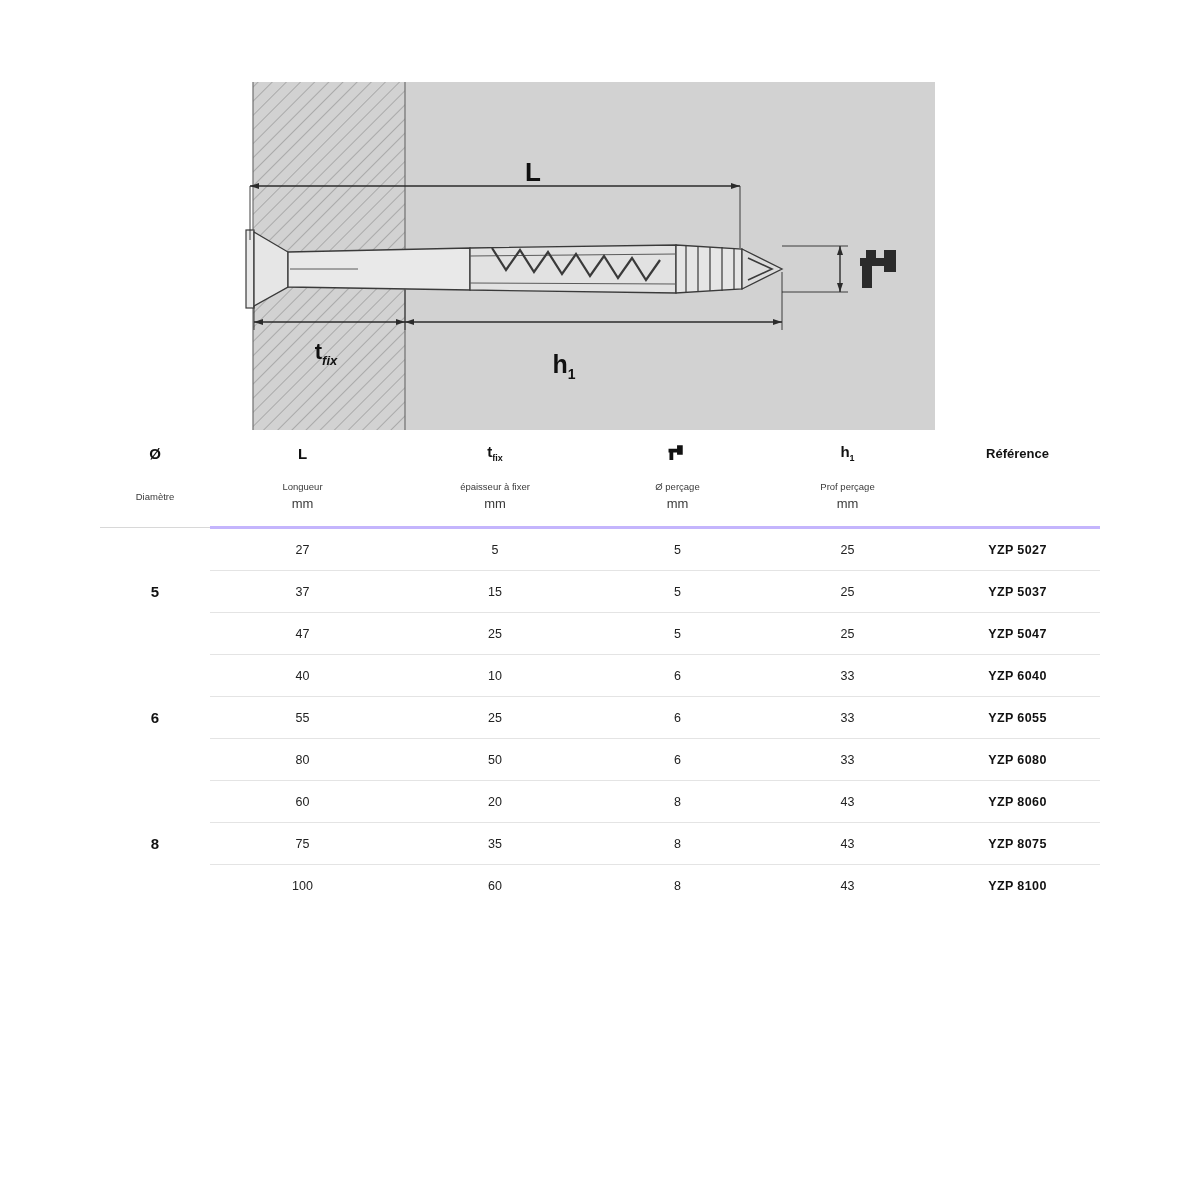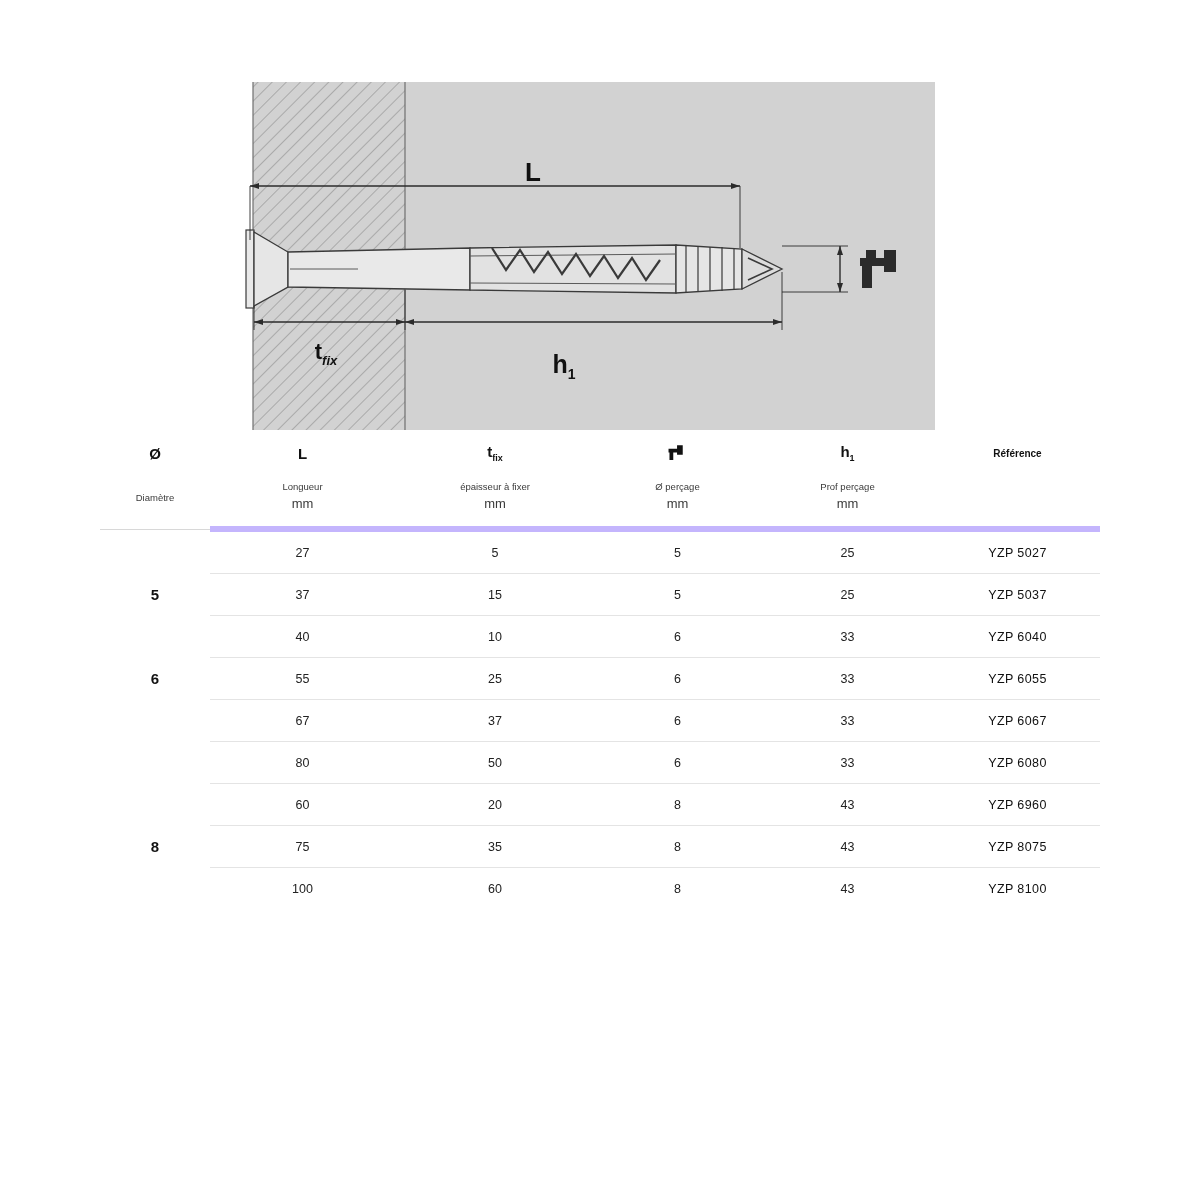--- a/index.html
+++ b/index.html
@@ -55,21 +55,21 @@
   
   tr.hdr-sym td {
     height: 34px;
     font-size: 15px;
     font-weight: bold;
     color: #111;
     border-bottom: none;
     padding-bottom: 4px;
   }
   tr.hdr-sym td.ref-cell {
-    font-size: 10px;
+    font-size: 13px;
     font-weight: bold;
     text-align: center;
   }
   .sym-sub {
     font-size: 9px;
     vertical-align: sub;
     font-weight: bold;
   }
 
   
@@ -97,26 +97,26 @@
     font-size: 15px;
     font-weight: bold;
     color: #111;
     border-bottom: none;
   }
   tr.data td.dia-blank {
     border-bottom: none;
   }
   tr.data td.ref-cell {
     font-size: 12.5px;
-    font-weight: normal;
+    font-weight: bold;
     color: #111;
     letter-spacing: 0.4px;
   }
   tr.group-start td {
-    border-top: 6px solid #c4b5fd;
+    border-top: 3px solid #c4b5fd;
   }
   tr.group-start td.dia-cell, tr.group-start td.dia-blank {
     border-top: 1px solid #d8d8d8;
   }
   tr.data:last-child td { border-bottom: none; }
 </style>
 </head>
 <body>
 
 <div class="diagram">
@@ -252,57 +252,57 @@
         <tr class="data">
           <td class="dia-cell">5</td>
           <td>37</td>
           <td>15</td>
           <td>5</td>
           <td>25</td>
           <td class="ref-cell">YZP 5037</td>
         </tr>
         <tr class="data">
           <td class="dia-blank"></td>
+          <td>47</td>
+          <td>25</td>
+          <td>5</td>
+          <td>25</td>
+          <td class="ref-cell">YZP 5047</td>
+        </tr>
+        <tr class="data">
+          <td class="dia-blank"></td>
           <td>40</td>
           <td>10</td>
           <td>6</td>
           <td>33</td>
           <td class="ref-cell">YZP 6040</td>
         </tr>
         <tr class="data">
           <td class="dia-cell">6</td>
           <td>55</td>
           <td>25</td>
           <td>6</td>
           <td>33</td>
           <td class="ref-cell">YZP 6055</td>
         </tr>
         <tr class="data">
           <td class="dia-blank"></td>
-          <td>67</td>
-          <td>37</td>
-          <td>6</td>
-          <td>33</td>
-          <td class="ref-cell">YZP 6067</td>
-        </tr>
-        <tr class="data">
-          <td class="dia-blank"></td>
           <td>80</td>
           <td>50</td>
           <td>6</td>
           <td>33</td>
           <td class="ref-cell">YZP 6080</td>
         </tr>
         <tr class="data">
           <td class="dia-blank"></td>
           <td>60</td>
           <td>20</td>
           <td>8</td>
           <td>43</td>
-          <td class="ref-cell">YZP 6960</td>
+          <td class="ref-cell">YZP 8060</td>
         </tr>
         <tr class="data">
           <td class="dia-cell">8</td>
           <td>75</td>
           <td>35</td>
           <td>8</td>
           <td>43</td>
           <td class="ref-cell">YZP 8075</td>
         </tr>
         <tr class="data">

